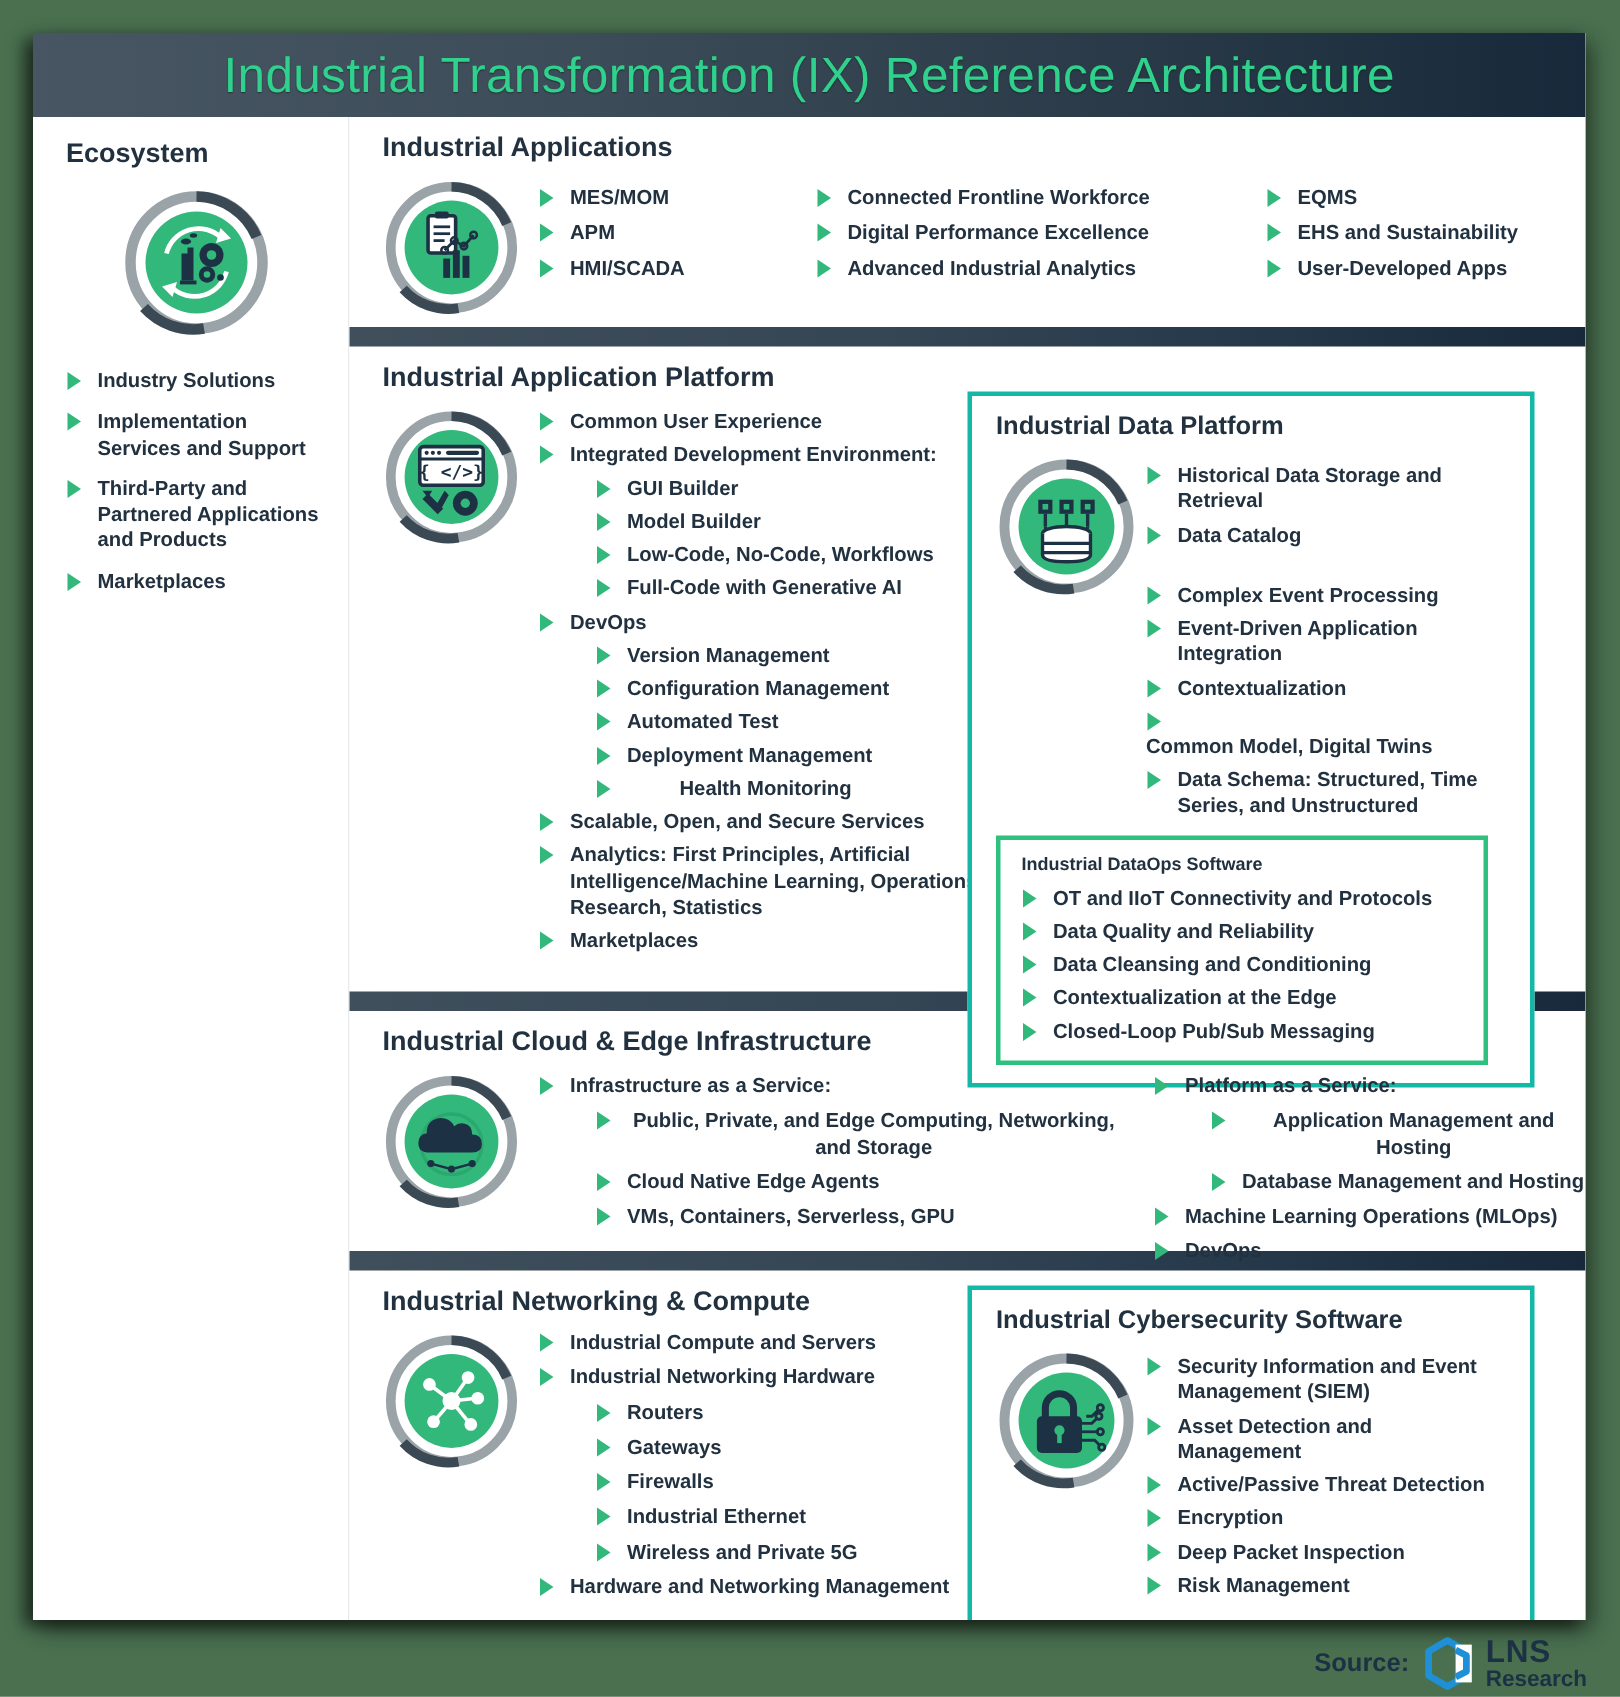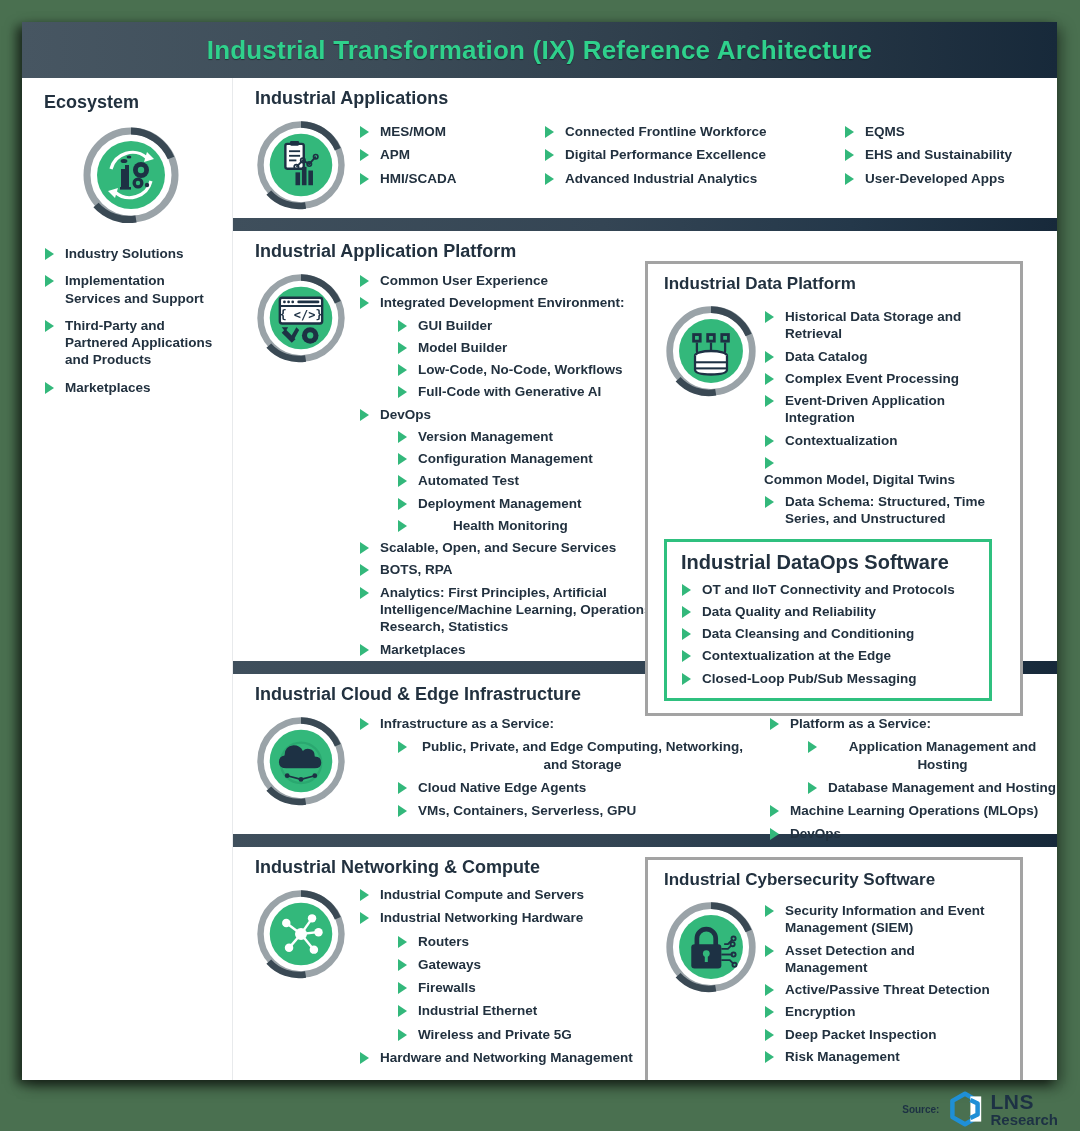--- a/index.html
+++ b/index.html
@@ -21,22 +21,22 @@
   }
 
   
   .hdr {
     height: 56px;
     background: linear-gradient(90deg, #475662 0%, #3c4c58 35%, #2a3a48 70%, #17293a 100%);
     display: flex; align-items: center; justify-content: center;
   }
   .hdr-title {
     color: #2fd18c;
-    font-size: 26px;
-    font-weight: bold;
+    font-size: 33px;
+    font-weight: normal;
     letter-spacing: .2px;
     text-shadow: 0 1px 1px rgba(0,0,0,.4);
   }
 
   .body-wrap { display: flex; height: 1002px; }
 
   
   .eco {
     width: 211px;
     background: #fff;
@@ -79,38 +79,38 @@
     border-bottom: 6.5px solid transparent;
   }
   .li .txt { font-size: 13.5px; color: #22313f; font-weight: bold; line-height: 1.28; }
   .li.sub { margin-left: 38px; margin-bottom: 7px; text-align: center; }
 
   .col2 { display: flex; gap: 0; width: 100%; }
   .col2 > div { }
 
   
   .panel {
-    border: 3px solid #a3a3a3;
+    border: 3px solid #14b8a6;
     background: #fff;
     padding: 10px 28px 12px 16px;
   }
   .panel h3 { font-size: 17px; color: #22313f; font-weight: bold; margin-bottom: 8px; }
   .panel-inner {
     border: 3px solid #2fc07f;
     padding: 9px 12px 6px 14px;
     margin-top: 6px;
   }
-  .panel-inner h3 { font-size: 20px; margin-bottom: 7px; }
+  .panel-inner h3 { font-size: 12px; margin-bottom: 7px; }
 
   
   .foot {
     position: absolute; right: 22px; bottom: 4px;
     display: flex; align-items: center; gap: 8px;
   }
-  .foot .src { font-size: 10px; font-weight: bold; color: #1d3144; }
+  .foot .src { font-size: 17px; font-weight: bold; color: #1d3144; }
   .foot .lns { display:flex; align-items:center; gap:7px; }
   .foot .lns-txt { line-height: 1.0; }
   .foot .lns-txt .l1 { font-size: 21px; font-weight: bold; color:#1d3144; letter-spacing:.5px; }
   .foot .lns-txt .l2 { font-size: 15px; font-weight: bold; color:#1d3144; }
 
   .icon-circle { display:block; }
 </style>
 </head>
 <body>
 
@@ -313,24 +313,20 @@
                   <div class="li sub" style="margin-bottom: 5px; max-width: 300px; gap: 35px;">
                     <span class="bullet"></span>
                     <span class="txt">Health Monitoring</span>
                   </div>
                   <div class="li" style="margin-bottom: 5px; max-width: 300px;">
                     <span class="bullet"></span>
                     <span class="txt">Scalable, Open, and Secure Services</span>
                   </div>
                   <div class="li" style="margin-bottom: 5px; max-width: 300px;">
                     <span class="bullet"></span>
-                    <span class="txt">BOTS, RPA</span>
-                  </div>
-                  <div class="li" style="margin-bottom: 5px; max-width: 300px;">
-                    <span class="bullet"></span>
                     <span class="txt">Analytics: First Principles, Artificial Intelligence/Machine Learning, Operations Research, Statistics</span>
                   </div>
                   <div class="li" style="margin-bottom: 5px; max-width: 300px;">
                     <span class="bullet"></span>
                     <span class="txt">Marketplaces</span>
                   </div>
                 </div>
             </div>
           </div>
 
@@ -356,21 +352,21 @@
                   <line x1="34" y1="62" x2="66" y2="62" stroke="#1d3144" stroke-width="2.2"></line>
                   <line x1="34" y1="68.5" x2="66" y2="68.5" stroke="#1d3144" stroke-width="2.2"></line>
                 </svg>
               </div>
               <div style="flex:1;padding-top:6px;">
                 <div id="dp-items">
                     <div class="li" style="margin-bottom: 5px;">
                       <span class="bullet"></span>
                       <span class="txt">Historical Data Storage and Retrieval</span>
                     </div>
-                    <div class="li" style="margin-bottom: 5px;">
+                    <div class="li" style="margin-bottom: 23px;">
                       <span class="bullet"></span>
                       <span class="txt">Data Catalog</span>
                     </div>
                     <div class="li" style="margin-bottom: 5px;">
                       <span class="bullet"></span>
                       <span class="txt">Complex Event Processing</span>
                     </div>
                     <div class="li" style="margin-bottom: 5px;">
                       <span class="bullet"></span>
                       <span class="txt">Event-Driven Application Integration</span>

